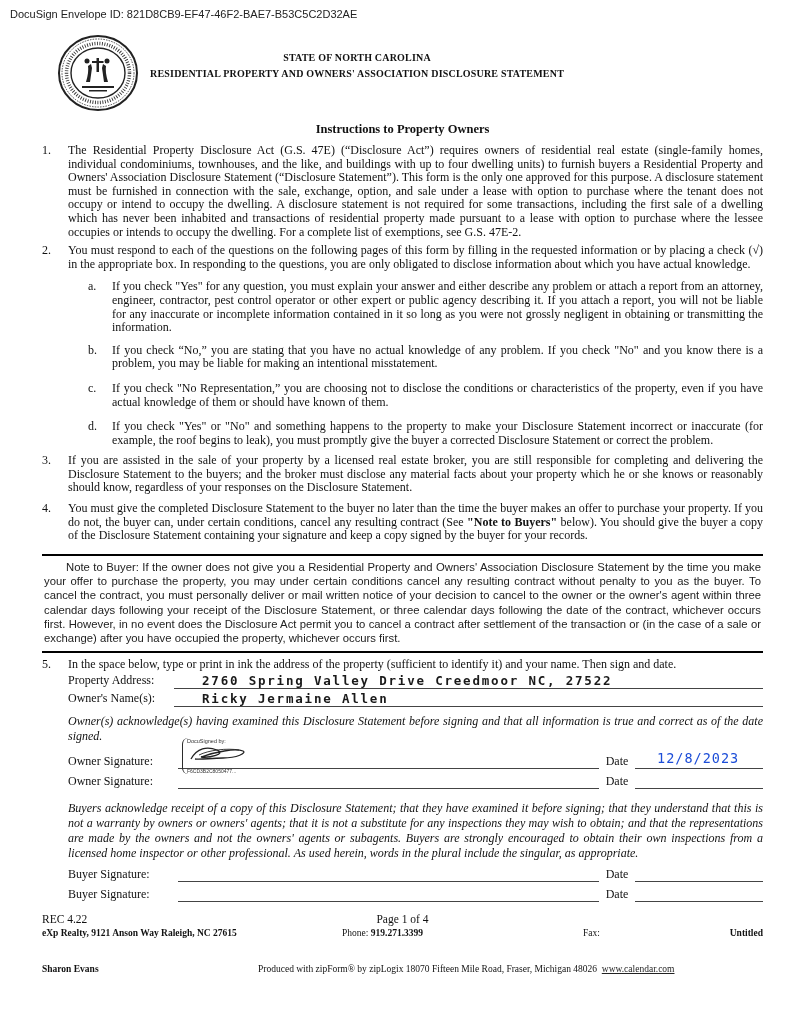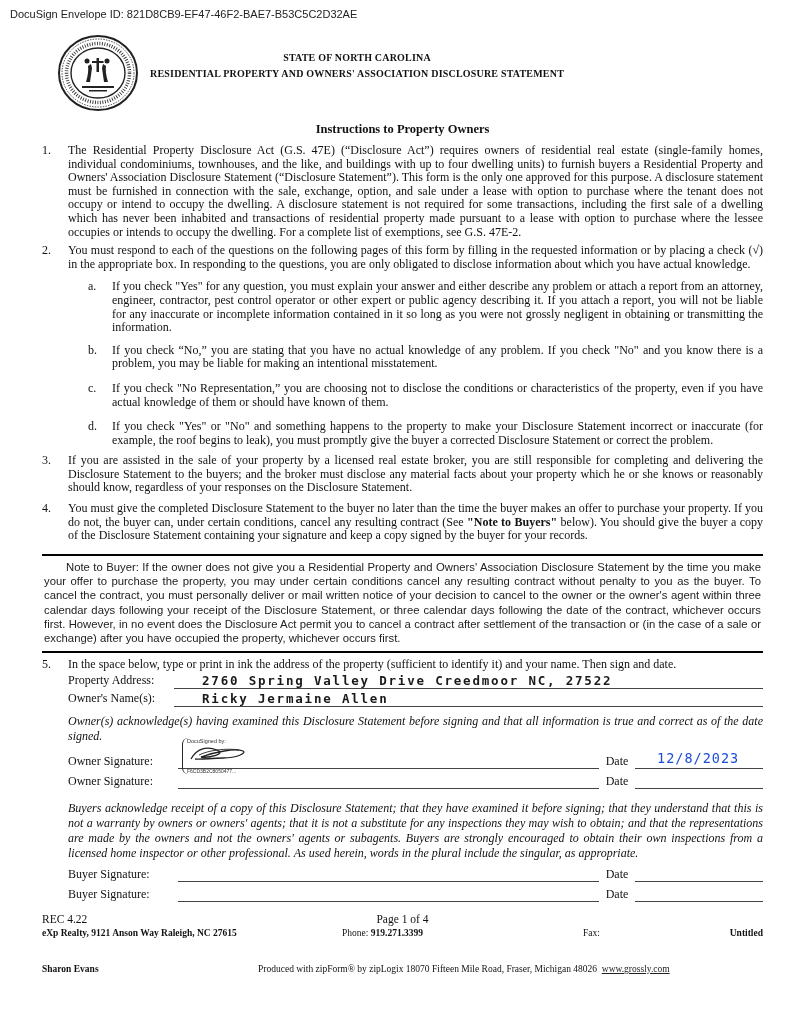--- a/index.html
+++ b/index.html
@@ -227,18 +227,18 @@
 
     <div class="footer">
       <div class="row1">
         <div class="f-left b">eXp Realty, 9121 Anson Way Raleigh, NC 27615</div>
         <div class="f-phone"><span>Phone:</span> <span class="b">919.271.3399</span></div>
         <div class="f-fax">Fax:</div>
         <div class="f-right b">Untitled</div>
       </div>
       <div class="row2">
         <div class="f-left b" style="flex:0 0 180px;margin-top:24px;">Sharon Evans</div>
-        <div class="produced"><span>Produced with zipForm® by zipLogix  18070 Fifteen Mile Road, Fraser, Michigan 48026</span>&nbsp;&nbsp;<span class="link">www.grossly.com</span></div>
+        <div class="produced"><span>Produced with zipForm® by zipLogix  18070 Fifteen Mile Road, Fraser, Michigan 48026</span>&nbsp;&nbsp;<span class="link">www.calendar.com</span></div>
       </div>
     </div>
 
   </div>
 </div>
 
 </body></html>

